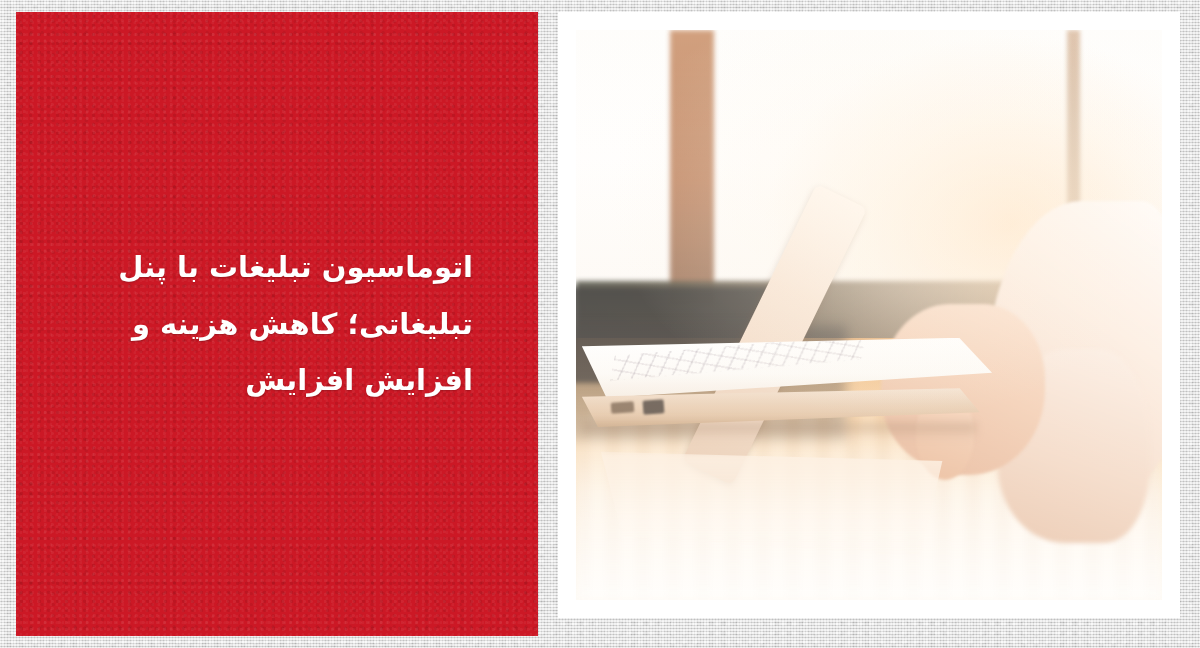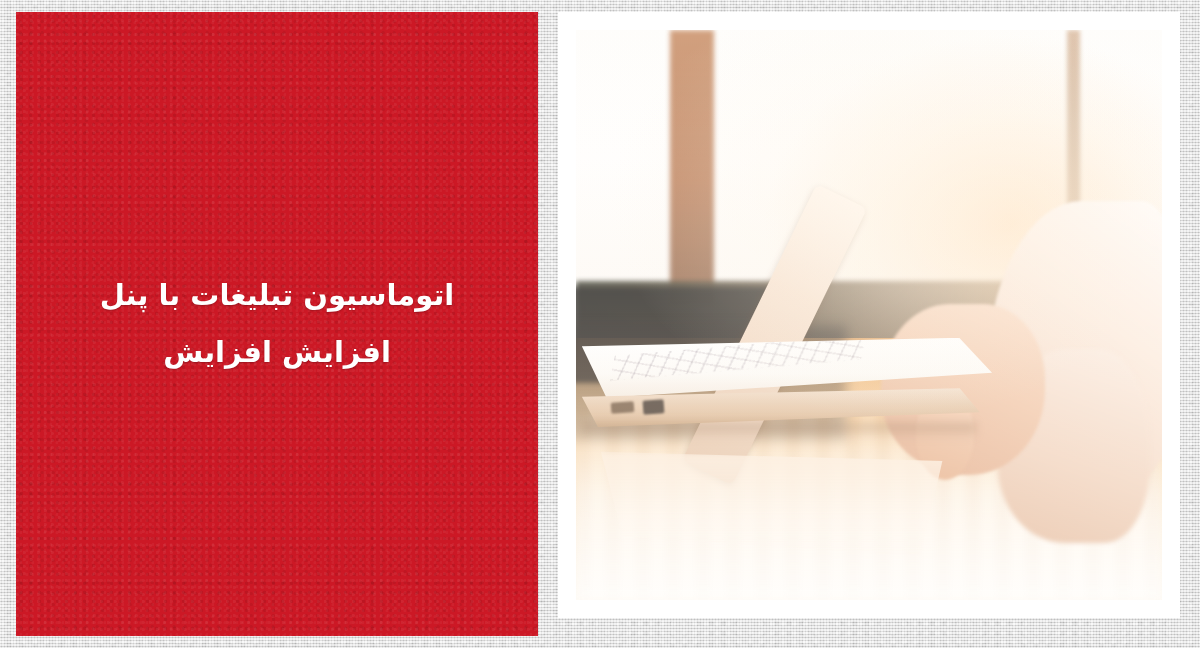--- a/index.html
+++ b/index.html
@@ -56,21 +56,21 @@
     text-align: center;
     direction: rtl;
     color: #ffffff;
     font-weight: bold;
     font-size: 29px;
     line-height: 1.95;
     letter-spacing: 0px;
     text-shadow: 0 1px 2px rgba(0,0,0,.22);
     unicode-bidi: embed;
   }
-  .title-line { display: block; white-space: nowrap; }
+  .title-line { display: block; white-space: nowrap; text-align: right; }
 
   
   .photo-frame {
     position: absolute;
     left: 558px;
     top: 12px;
     width: 622px;
     height: 606px;
     background: #ffffff;
     padding: 18px;
@@ -243,20 +243,21 @@
 </head>
 <body>
 
 <div class="page-bg"></div>
 
 <div class="banner-root">
 
   <div class="red-panel">
     <div class="title-block">
       <span class="title-line">اتوماسیون تبلیغات با پنل</span>
+      <span class="title-line">تبلیغاتی؛ کاهش هزینه و</span>
       <span class="title-line">افزایش افزایش</span>
     </div>
   </div>
 
   <div class="photo-frame">
     <div class="photo" aria-label="دستی که گوشی هوشمند را کنار لپ‌تاپ سفید روی میز چوبی مقابل پنجره روشن نگه داشته است">
       <div class="ph-window"></div>
       <div class="ph-mullion-v"></div>
       <div class="ph-jamb"></div>
       <div class="ph-sill"></div>

